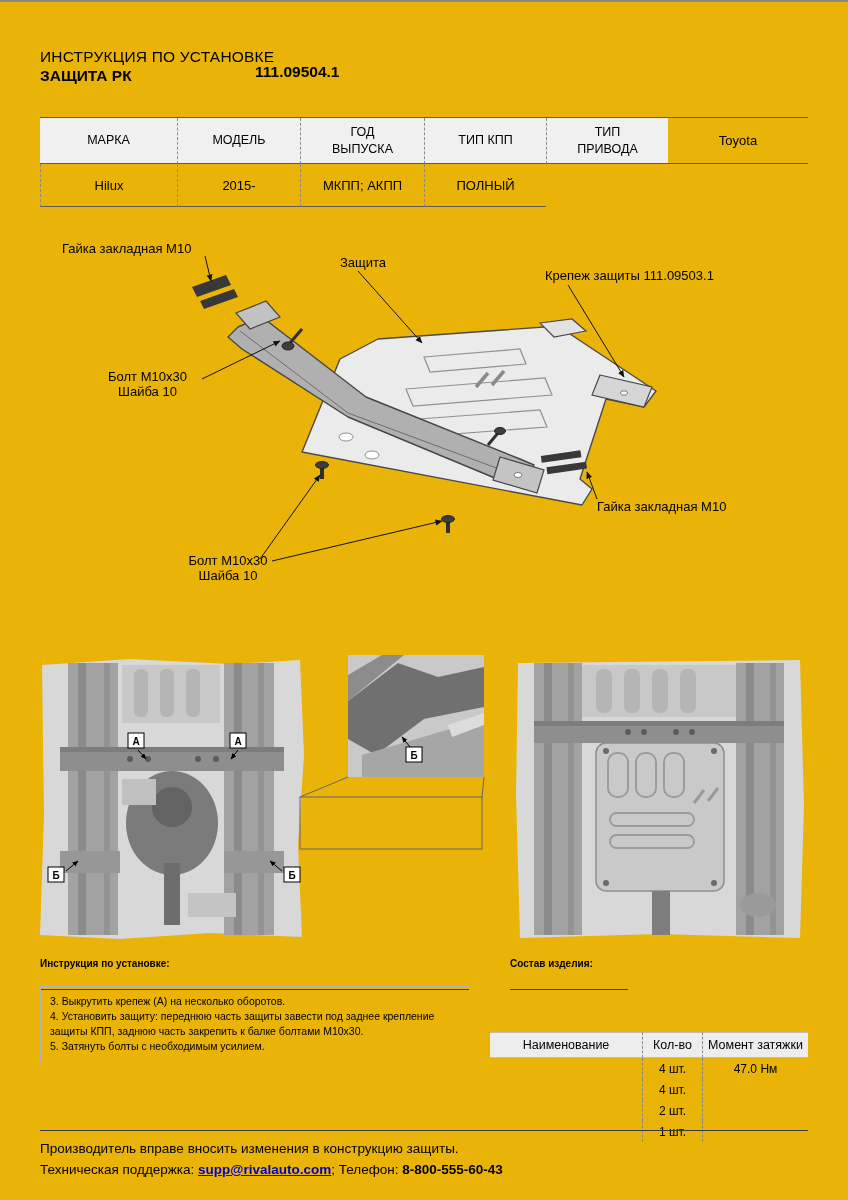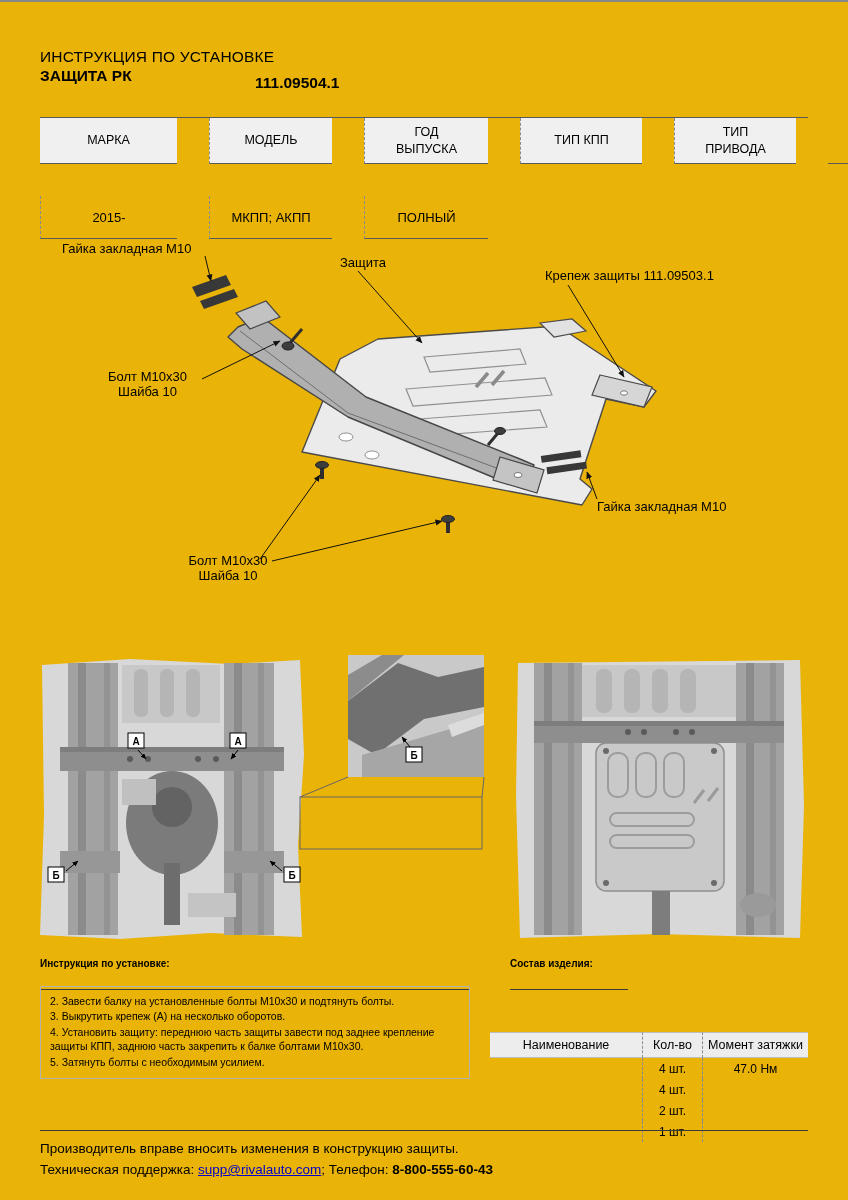--- a/index.html
+++ b/index.html
@@ -1,24 +1,24 @@
 <!DOCTYPE html>
 <html><head>
 <meta charset="utf-8">
 <style>
   html,body{margin:0;padding:0;background:#888;}
   #page{position:relative;width:848px;height:1200px;background:#eab308;margin:2px auto;
         font-family:"Liberation Sans","DejaVu Sans",sans-serif;color:#000;overflow:hidden;}
 
   .h1{position:absolute;left:40px;top:46px;font-size:15.5px;letter-spacing:.2px;}
   .h2a{position:absolute;left:40px;top:65px;font-size:15.5px;font-weight:bold;}
-  .h2b{position:absolute;left:255px;top:72px;font-size:15.5px;font-weight:bold;}
+  .h2b{position:absolute;left:255px;top:61px;font-size:15.5px;font-weight:bold;}
 
   .spec{position:absolute;left:40px;top:115px;width:768px;display:grid;
-        grid-template-columns:137px 123px 124px 122px 122px 140px;border-top:1px solid #5a5a5a;gap:32px;}
+        grid-template-columns:137px 123px 124px 122px 122px 140px;border-top:1px solid #5a5a5a;}
   .spec .h{background:#f0f0f0;border-bottom:1px solid #5a5a5a;min-height:45px;display:flex;
         align-items:center;justify-content:center;font-size:12.5px;white-space:pre-line;
         text-align:center;line-height:1.3;}
   .spec .d{border-bottom:1px solid #5a5a5a;min-height:42px;display:flex;align-items:center;
         justify-content:center;font-size:13px;}
   .spec .dash{border-left:1px dashed #8a8a8a;}
   .spec .cond{font-size:12px;letter-spacing:-.3px;}
 
   .dlabel{position:absolute;font-size:13px;white-space:nowrap;}
   .dlabel.pre{white-space:pre-line;text-align:center;}
@@ -38,21 +38,21 @@
         grid-template-columns:152px 60px 106px;}
   .comp .h{background:#ededed;border-top:1px solid #bdbdbd;border-bottom:1px solid #bdbdbd;
         font-size:12.5px;min-height:24px;display:flex;align-items:center;justify-content:center;}
   .comp .d{font-size:12px;min-height:17px;display:flex;align-items:center;justify-content:center;
         padding:2px 2px;}
   .comp .dash{border-left:1px dashed #8a8a8a;}
 
   .divider{position:absolute;left:40px;top:1128px;width:768px;height:1px;background:#3a3a3a;}
   .foot1{position:absolute;left:40px;top:1139px;font-size:13.5px;}
   .foot2{position:absolute;left:40px;top:1160px;font-size:13.5px;}
-  .foot2 a{color:#0000cc;font-weight:normal;}
+  .foot2 a{color:#0000cc;font-weight:bold;}
   .foot2 .phone{font-weight:bold;}
 
   svg text.mk{font-family:"Liberation Sans","DejaVu Sans",sans-serif;font-size:10px;font-weight:bold;}
 </style>
 </head>
 <body>
 
 <div id="page">
 
   <div class="h1">ИНСТРУКЦИЯ ПО УСТАНОВКЕ</div>
@@ -61,20 +61,21 @@
 
   <div class="spec">
     <div class="h">МАРКА</div>
     <div class="h dash">МОДЕЛЬ</div>
     <div class="h dash">ГОД
 ВЫПУСКА</div>
     <div class="h dash">ТИП КПП</div>
     <div class="h dash">ТИП
 ПРИВОДА</div>
     <div class="d">Toyota</div>
+    <div class="d dash">Hilux</div>
     <div class="d dash">2015-</div>
     <div class="d dash">МКПП; АКПП</div>
     <div class="d dash">ПОЛНЫЙ</div>
   </div>
 
   <svg class="diagram" width="768" height="398" viewBox="0 0 768 398">
     <defs>
       <marker id="arrD" markerWidth="8" markerHeight="8" refX="6.5" refY="3" orient="auto">
         <path d="M0,0 L7,3 L0,6 Z" fill="#111"></path>
       </marker>
@@ -265,21 +266,20 @@
       <circle cx="206" cy="96" r="3" fill="#6a6a6a"></circle>
       <circle cx="98" cy="228" r="3" fill="#6a6a6a"></circle>
       <circle cx="206" cy="228" r="3" fill="#6a6a6a"></circle>
     </g>
     <rect x="144" y="236" width="18" height="44" fill="#7d7d7d"></rect>
     <ellipse cx="250" cy="250" rx="18" ry="12" fill="#9a9a9a"></ellipse>
   </svg>
 
   <div class="sec-title" style="left:40px;top:956px;width:429px;">Инструкция по установке:</div>
   <div class="steps">
-    <div>2. Завести балку на установленные болты М10х30 и подтянуть болты.</div>
     <div>3. Выкрутить крепеж (А) на несколько оборотов.</div>
     <div>4. Установить защиту: переднюю часть защиты завести под заднее крепление защиты КПП, заднюю часть закрепить к балке болтами М10х30.</div>
     <div>5. Затянуть болты с необходимым усилием.</div>
   </div>
 
   <div class="sec-title" style="left:510px;top:956px;width:118px;">Состав изделия:</div>
   <div class="comp">
     <div class="h">Наименование</div>
     <div class="h dash">Кол-во</div>
     <div class="h dash">Момент затяжки</div>

